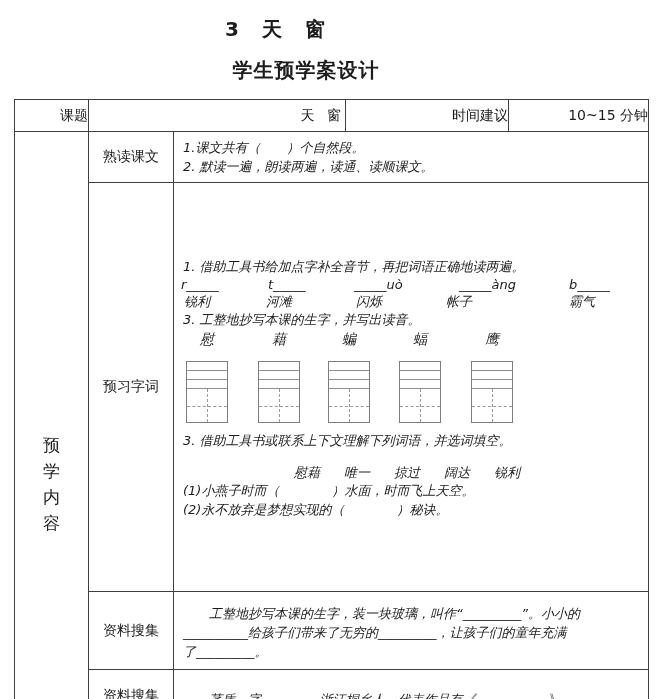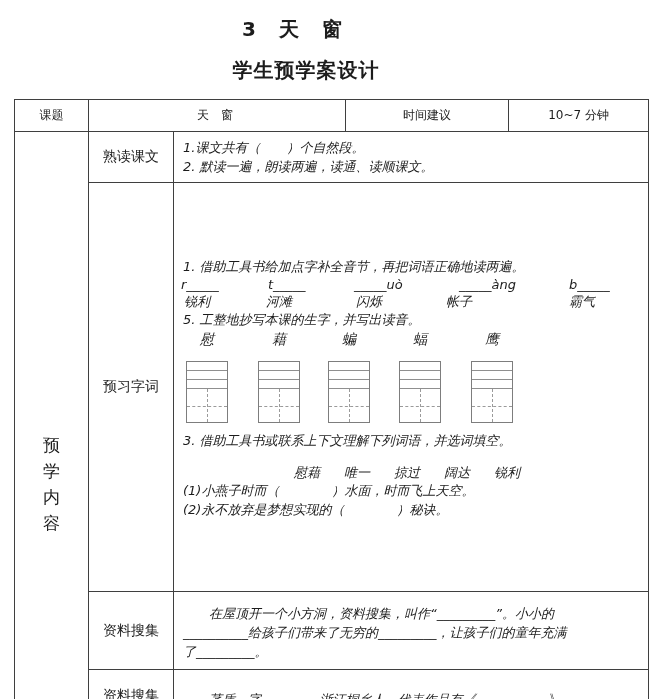--- a/index.html
+++ b/index.html
@@ -1,29 +1,29 @@
 <!DOCTYPE html>
 <html><head>
 <meta charset="utf-8">
 <style>
   * { margin:0; padding:0; box-sizing:border-box; }
   html,body { background:#ffffff; }
   body { font-family:"DejaVu Sans","Liberation Sans",sans-serif; color:#1c1c1c; }
   #page { position:relative; width:662px; height:699px; background:#fff; overflow:hidden; }
 
-  .title { position:absolute; top:16px; left:17px; width:558px; text-align:center;
+  .title { position:absolute; top:16px; left:0; width:558px; text-align:center;
            font-size:20px; font-weight:bold; letter-spacing:8px; white-space:pre; }
   .subtitle { position:absolute; top:57px; left:0; width:612px; text-align:center;
               font-size:20px; font-weight:bold; letter-spacing:1px; }
 
   table.doc { position:absolute; left:14px; top:99px; width:634px;
               border-collapse:collapse; table-layout:fixed; }
   table.doc td { border:1px solid #3f3f3f; vertical-align:middle; }
 
-  td.hcell { text-align:center; font-size:12px; }
+  td.hcell { text-align:right; font-size:14px; }
   td.seclabel { text-align:center; font-size:14px; }
   td.content { font-size:13px; line-height:19px; vertical-align:top;font-style:italic; }
 
   .vlabel-wrap { display:flex; flex-direction:column; align-items:center;
                  padding-top:300px; }
   .vlabel-wrap div { font-size:17px; line-height:26px; }
 
   .pad { padding:6px 9px; }
   .line { white-space:pre; }
 
@@ -58,21 +58,21 @@
         <col style="width:172px">
       <col style="width:163px">
         <col style="width:140px">
     </colgroup>
 
     <tbody>
         <tr style="height:32px">
       <td class="hcell">课题</td>
       <td class="hcell" colspan="2" style="letter-spacing:4px">天  窗</td>
       <td class="hcell">时间建议</td>
-      <td class="hcell">10~7 分钟</td>
+      <td class="hcell">10~15 分钟</td>
     </tr>
 
     <tr style="height:48px">
       <td rowspan="4" style="vertical-align:top">
         <div class="vlabel-wrap">
           <div>预</div>
           <div>学</div>
           <div>内</div>
           <div>容</div>
         </div>
@@ -97,21 +97,21 @@
         <span class="abs" style="top:92px; left:180px">_____uò</span>
         <span class="abs" style="top:92px; left:285px">_____àng</span>
         <span class="abs" style="top:92px; left:395px">b_____</span>
 
         <span class="abs" style="top:109px; left:10px">锐利</span>
         <span class="abs" style="top:109px; left:92px">河滩</span>
         <span class="abs" style="top:109px; left:182px">闪烁</span>
         <span class="abs" style="top:109px; left:272px">帐子</span>
         <span class="abs" style="top:109px; left:395px">霸气</span>
 
-        <div class="abs" style="top:127px; left:9px">5. 工整地抄写本课的生字，并写出读音。</div>
+        <div class="abs" style="top:127px; left:9px">3. 工整地抄写本课的生字，并写出读音。</div>
 
         <span class="pchar" style="top:147px; left:12px">慰</span>
         <span class="pchar" style="top:147px; left:84px">藉</span>
         <span class="pchar" style="top:147px; left:154px">蝙</span>
         <span class="pchar" style="top:147px; left:225px">蝠</span>
         <span class="pchar" style="top:147px; left:297px">鹰</span>
 
         <div class="pbox" style="top:178px; left:12px">
           <div class="prow"></div>
               <div class="prow"></div>
@@ -170,21 +170,21 @@
 
         <div class="abs" style="top:298px; left:9px">(1)小燕子时而（　　　　）水面，时而飞上天空。</div>
         <div class="abs" style="top:317px; left:9px">(2)永不放弃是梦想实现的（　　　　）秘诀。</div>
       </td>
     </tr>
 
     <tr style="height:78px">
       <td class="seclabel">资料搜集</td>
       <td class="content" colspan="3">
         <div class="pad" style="padding-top:9px">
-          <div class="line">　　在屋顶开一个小方洞，资料搜集，叫作“_________”。小小的</div>
+          <div class="line">　　工整地抄写本课的生字，装一块玻璃，叫作“_________”。小小的</div>
           <div class="line">__________给孩子们带来了无穷的_________，让孩子们的童年充满</div>
           <div class="line">了_________。</div>
         </div>
       </td>
     </tr>
 
     <tr style="height:52px">
       <td class="seclabel">资料搜集</td>
       <td class="content" colspan="3">
         <div class="pad" style="padding-top:13px">

